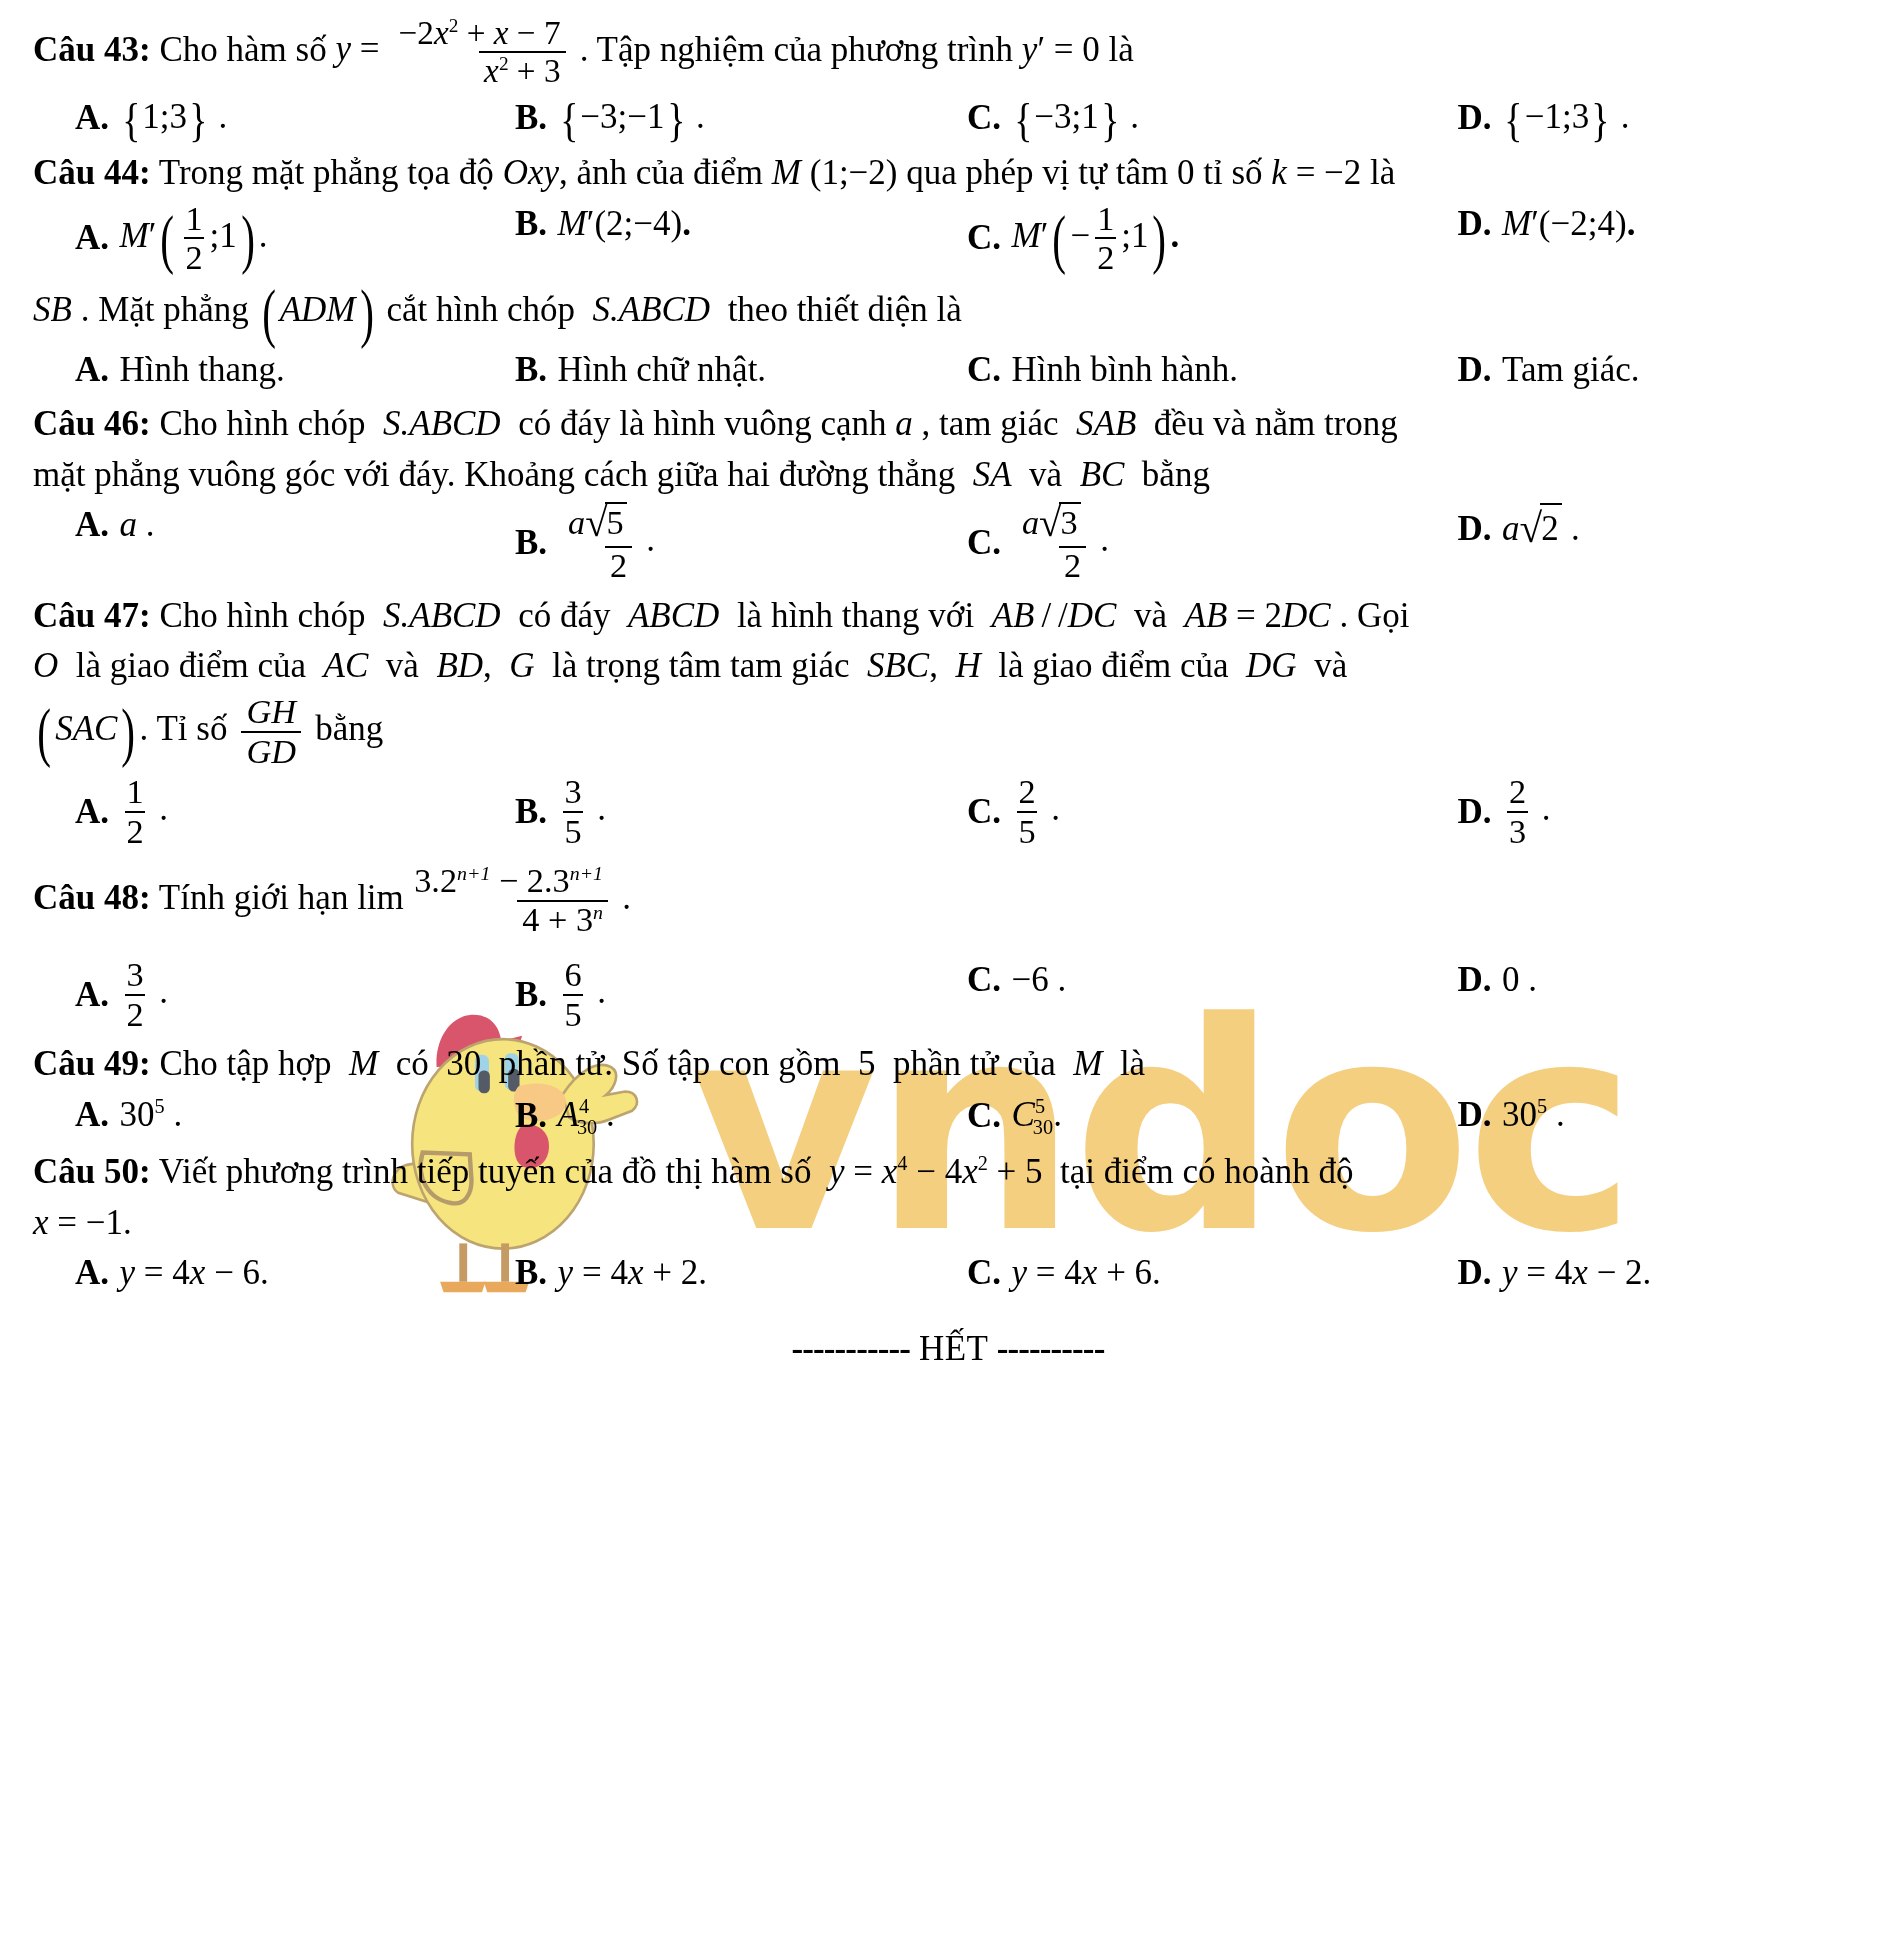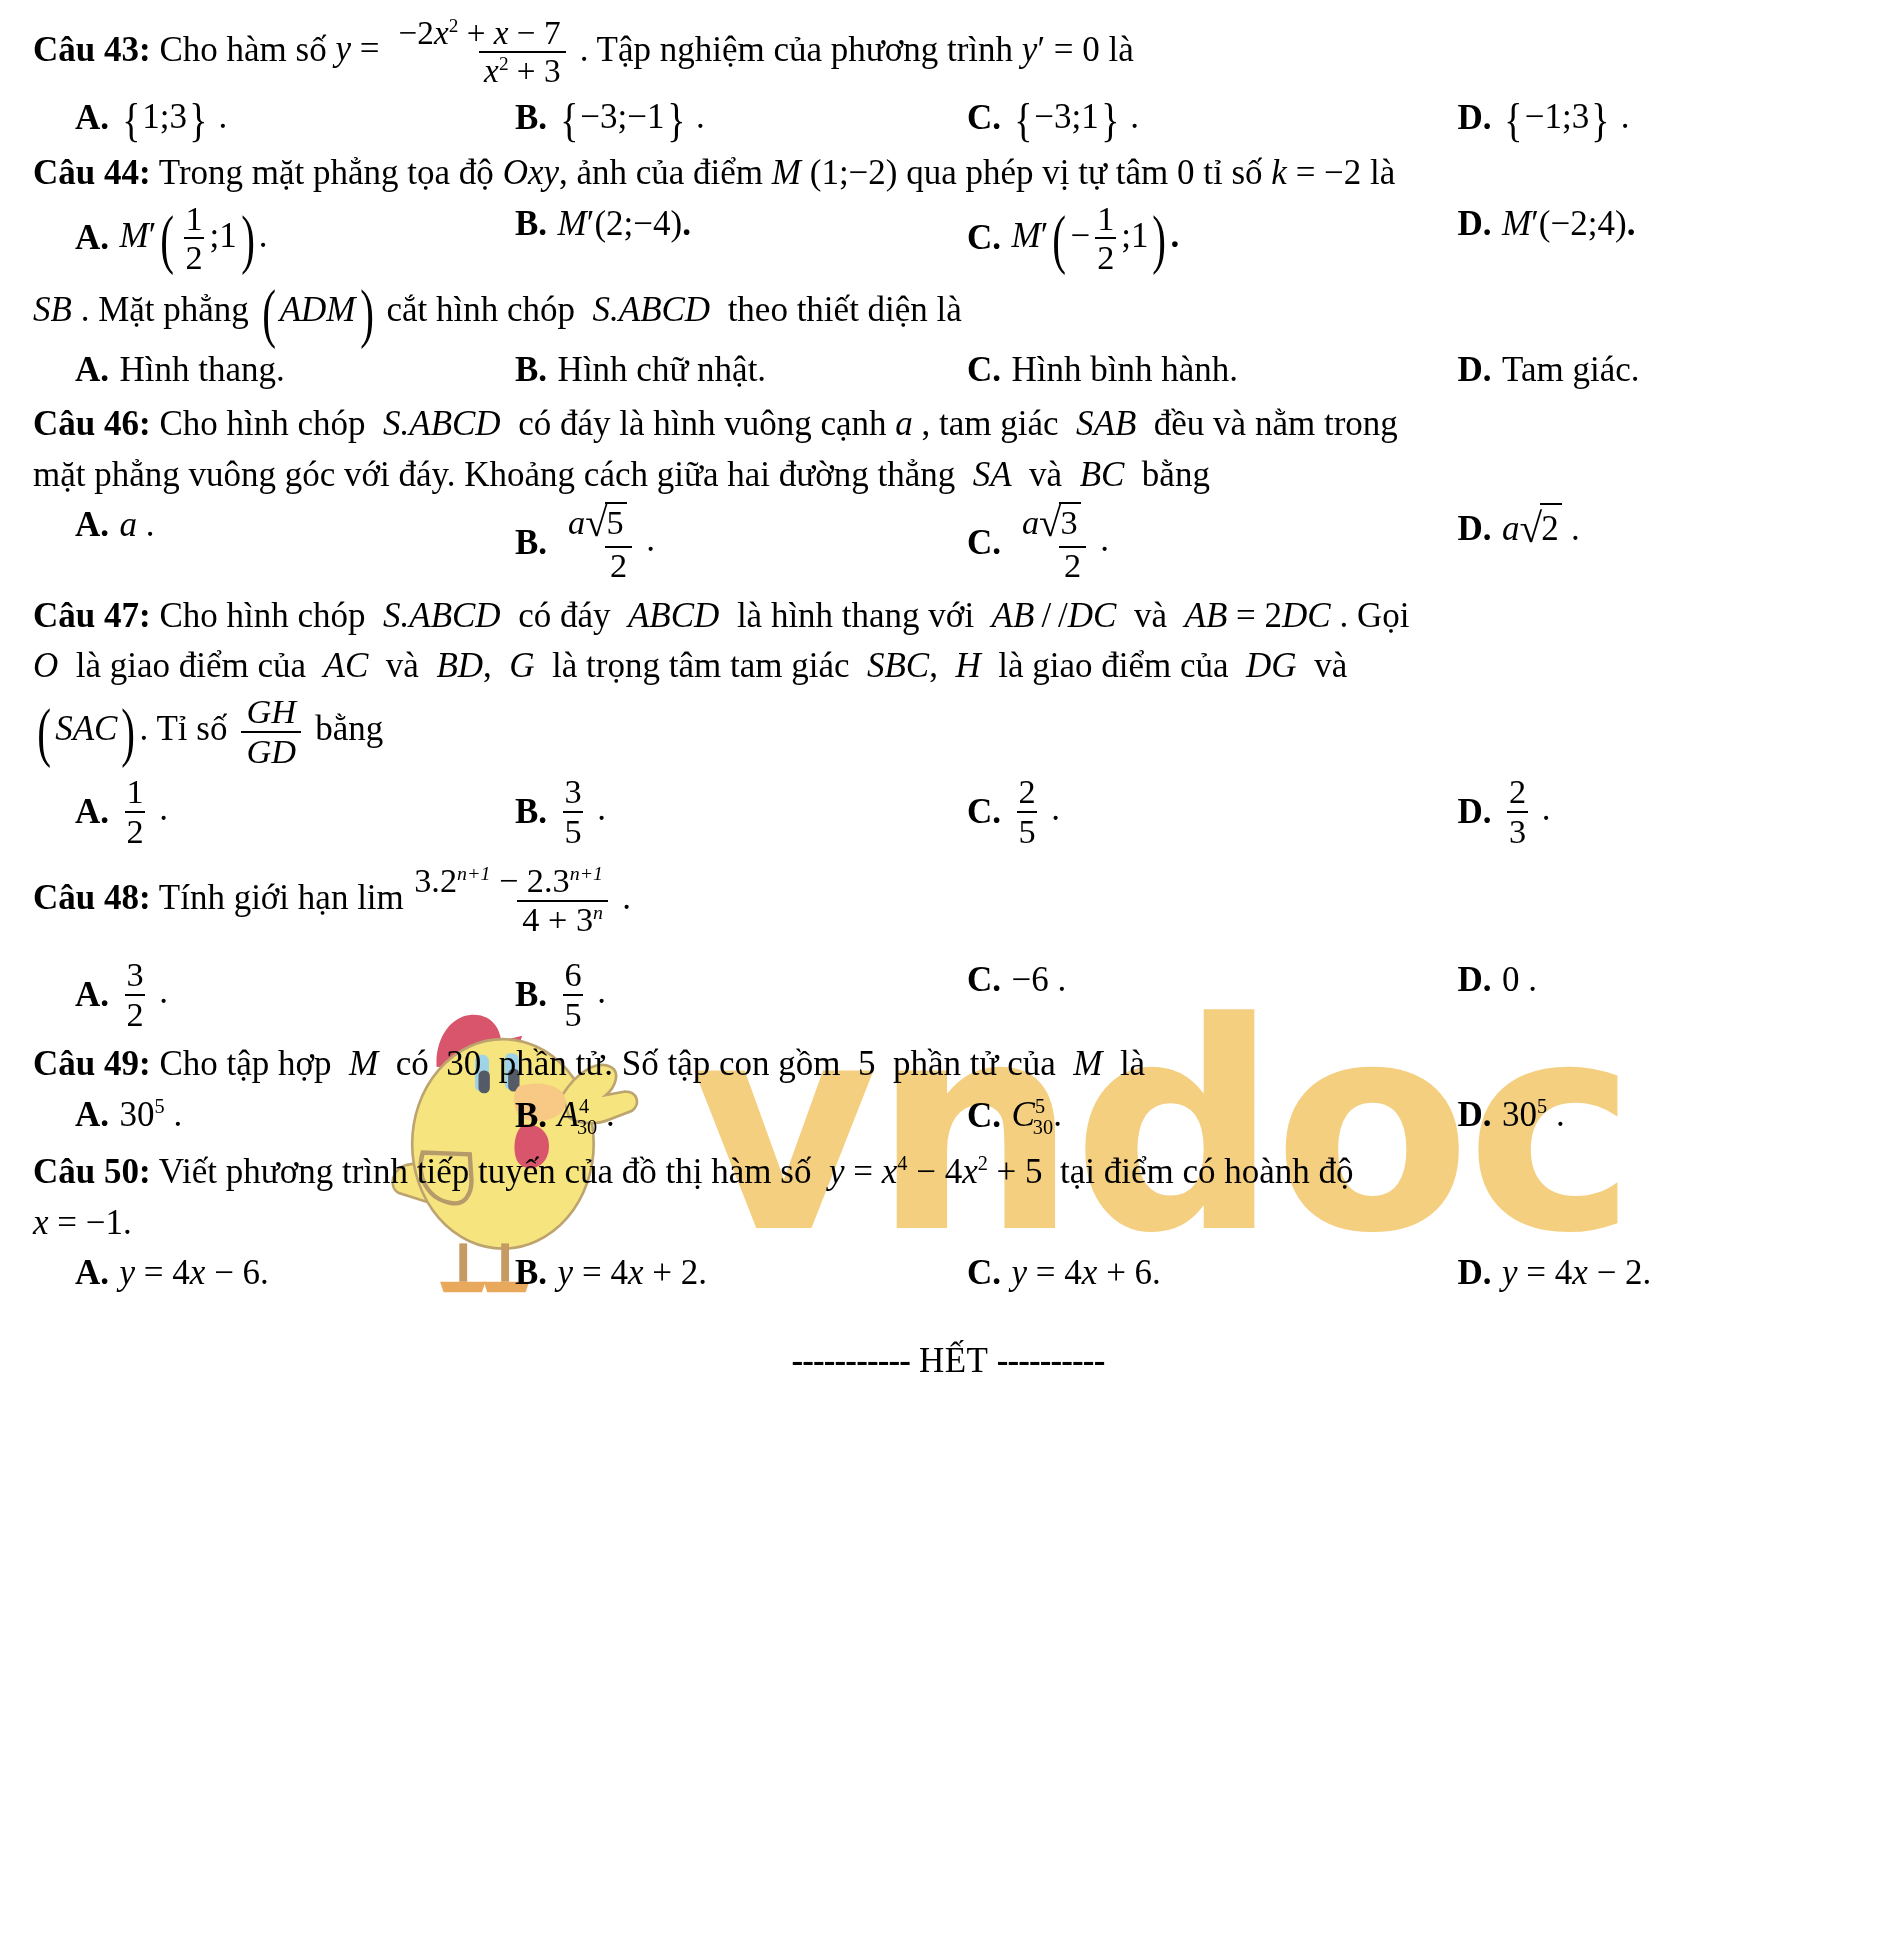--- a/index.html
+++ b/index.html
@@ -118,21 +118,21 @@
   }
   .sqrt {
     display: inline-block;
     border-top: 2.2px solid #000;
     padding: 0.9px 3.5px 0 1.7px;
     margin-left: -2.6px;
   }
   .radsym { font-size: 1.18em; vertical-align: -0.06em; }
   .footer {
     text-align: center;
-    margin-top: 42px;
+    margin-top: 30px;
     font-size: 35px;
     letter-spacing: 0.4px;
   }
   .dashes { letter-spacing: -0.9px; font-weight: 700; }
 </style>
 </head>
 <body>
 
 <div class="page">
 

